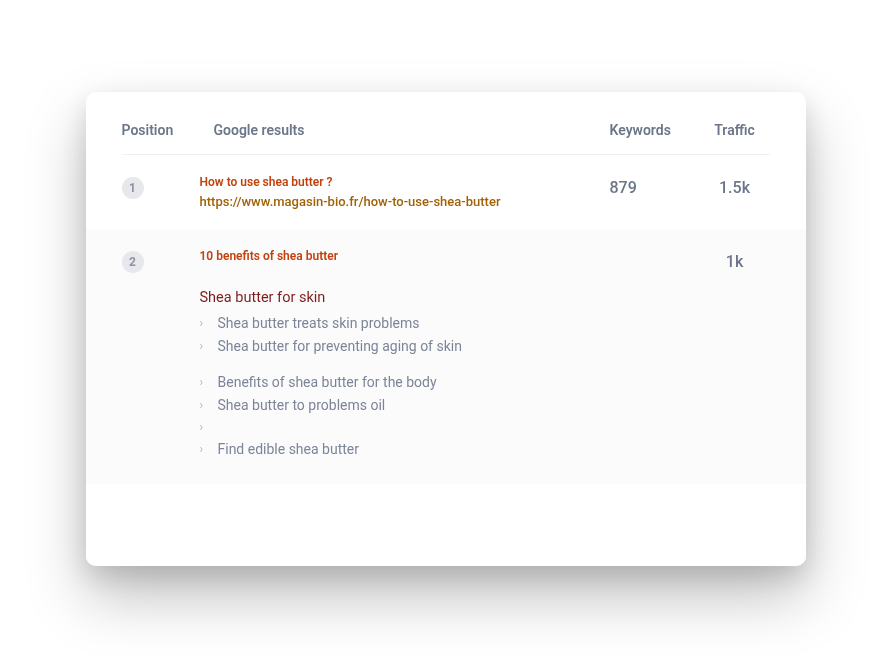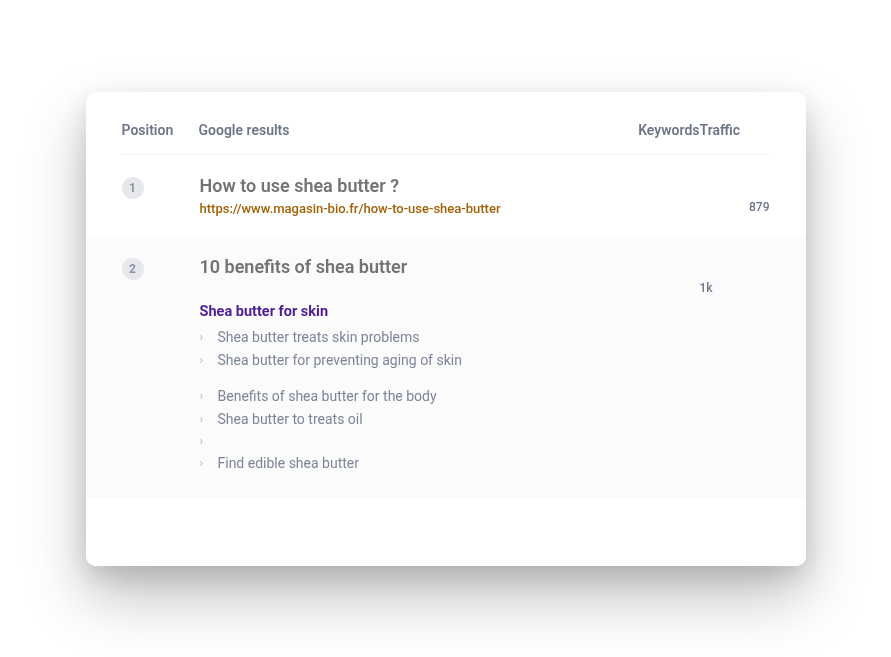--- a/index.html
+++ b/index.html
@@ -26,24 +26,24 @@
   }
   .header-row {
     display: flex;
     align-items: center;
     color: #6b7689;
     font-size: 14px;
     font-weight: 600;
     padding-bottom: 16px;
     border-bottom: 1px solid #eef0f3;
   }
-  .col-position { width: 77px; }
+  .col-position { width: 92px; }
   .col-results  { flex: 1; }
-  .col-keywords { width: 90px; text-align: right; }
-  .col-traffic  { width: 70px; text-align: left; }
+  .col-keywords { width: 90px; }
+  .col-traffic  { width: 70px; text-align: center; }
 
   .row {
     display: flex;
     padding-top: 20px;
     padding-bottom: 20px;
   }
   .row.first { border-bottom: 0; }
   .row.second {
     background: #fbfbfc;
     margin: 0 -36px;
@@ -59,42 +59,41 @@
     color: #8a93a3;
     font-size: 12px;
     font-weight: 700;
     display: inline-flex;
     align-items: center;
     justify-content: center;
   }
   .pos-cell { width: 78px; padding-top: 2px; }
 
   .result-title {
-    color: #737373;
-    font-size: 18px;
+    color: #c2410c;
+    font-size: 12px;
     font-weight: 600;
     margin-bottom: 5px;
   }
   .result-url {
     color: #a16207;
     font-size: 13px;
     font-weight: 500;
   }
   .metric {
     color: #6b7689;
-    font-size: 12px;
+    font-size: 16px;
     font-weight: 500;
     padding-top: 3px;
-    margin-top: 22px;
   }
 
   .sections { margin-top: 26px; }
   .section-title {
-    color: #4c1d95;
-    font-weight: 700;
+    color: #7f1d1d;
+    font-weight: 400;
     font-size: 14.5px;
     margin-bottom: 9px;
     margin-top: 9px;
   }
   .section-item {
     color: #7c8597;
     font-size: 14px;
     margin-bottom: 7px;
     display: flex;
     align-items: center;
@@ -131,20 +130,21 @@
 
     <div class="row first">
       <div class="pos-cell">
         <span class="pos-badge">1</span>
       </div>
       <div class="col-results">
         <div class="result-title">How to use shea butter ?</div>
         <div class="result-url">https://www.magasin-bio.fr/how-to-use-shea-butter</div>
       </div>
       <div class="col-keywords metric">879</div>
+      <div class="col-traffic metric">1.5k</div>
     </div>
 
     <div class="row second">
       <div class="pos-cell">
         <span class="pos-badge">2</span>
       </div>
       <div class="col-results">
         <div class="result-title">10 benefits of shea butter</div>
 
         <div class="sections">
@@ -160,21 +160,21 @@
             </div>
           </div>
 
           <div class="section">
             <div class="section-item">
               <span class="chev">›</span>
               <span>Benefits of shea butter for the body</span>
             </div>
             <div class="section-item">
               <span class="chev">›</span>
-              <span>Shea butter to treats oil</span>
+              <span>Shea butter to problems oil</span>
             </div>
             <div class="section-item">
               <span class="chev">›</span>
             </div>
             <div class="section-item">
               <span class="chev">›</span>
               <span>Find edible shea butter</span>
             </div>
           </div>
         </div>

